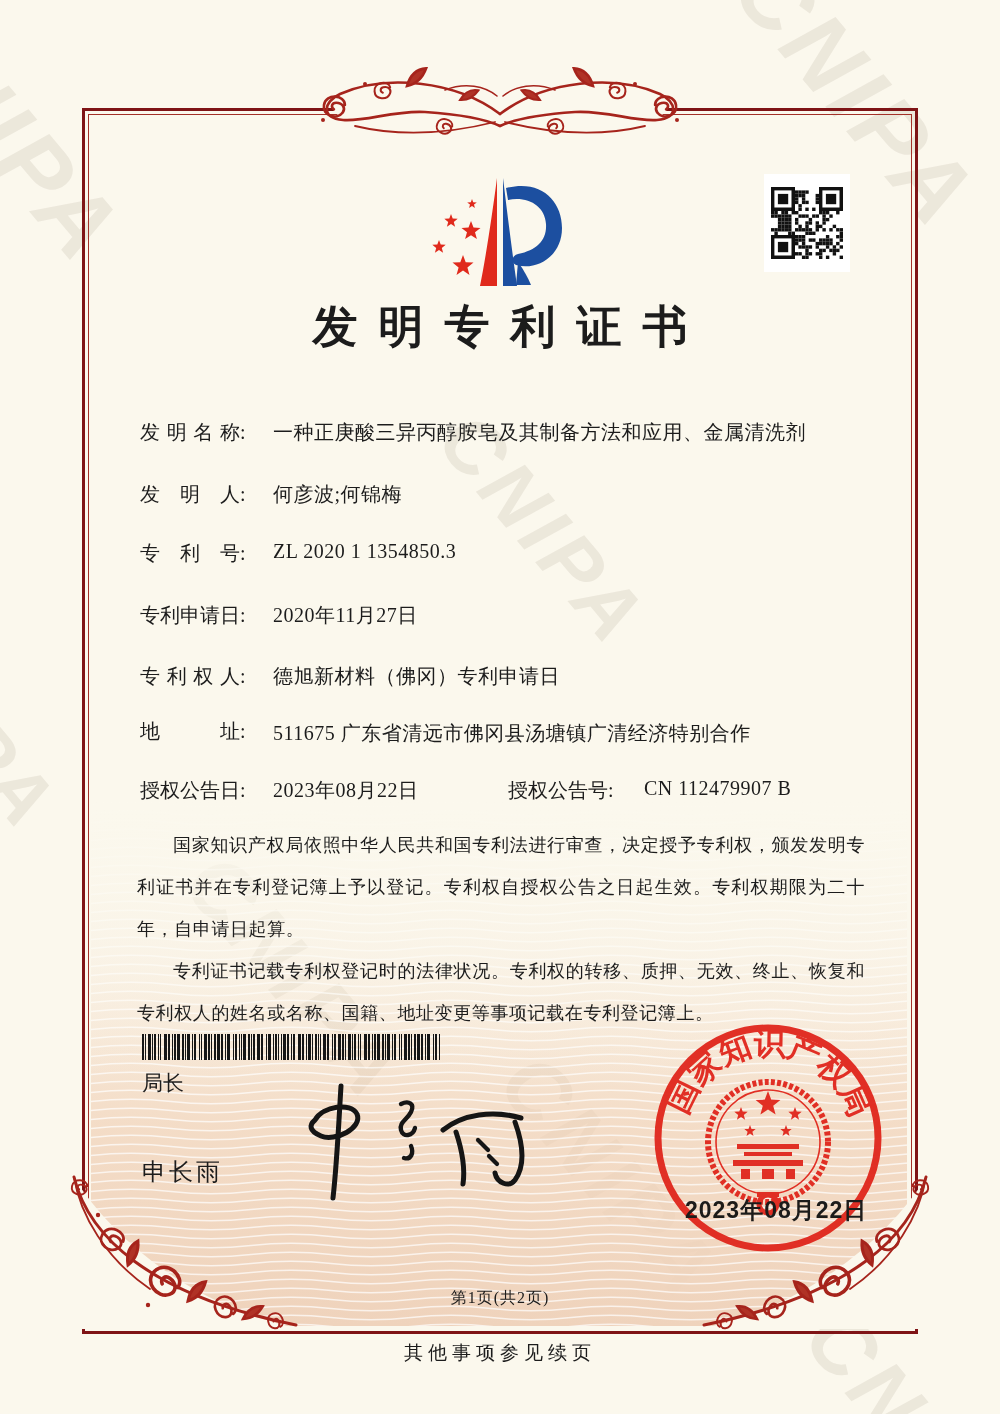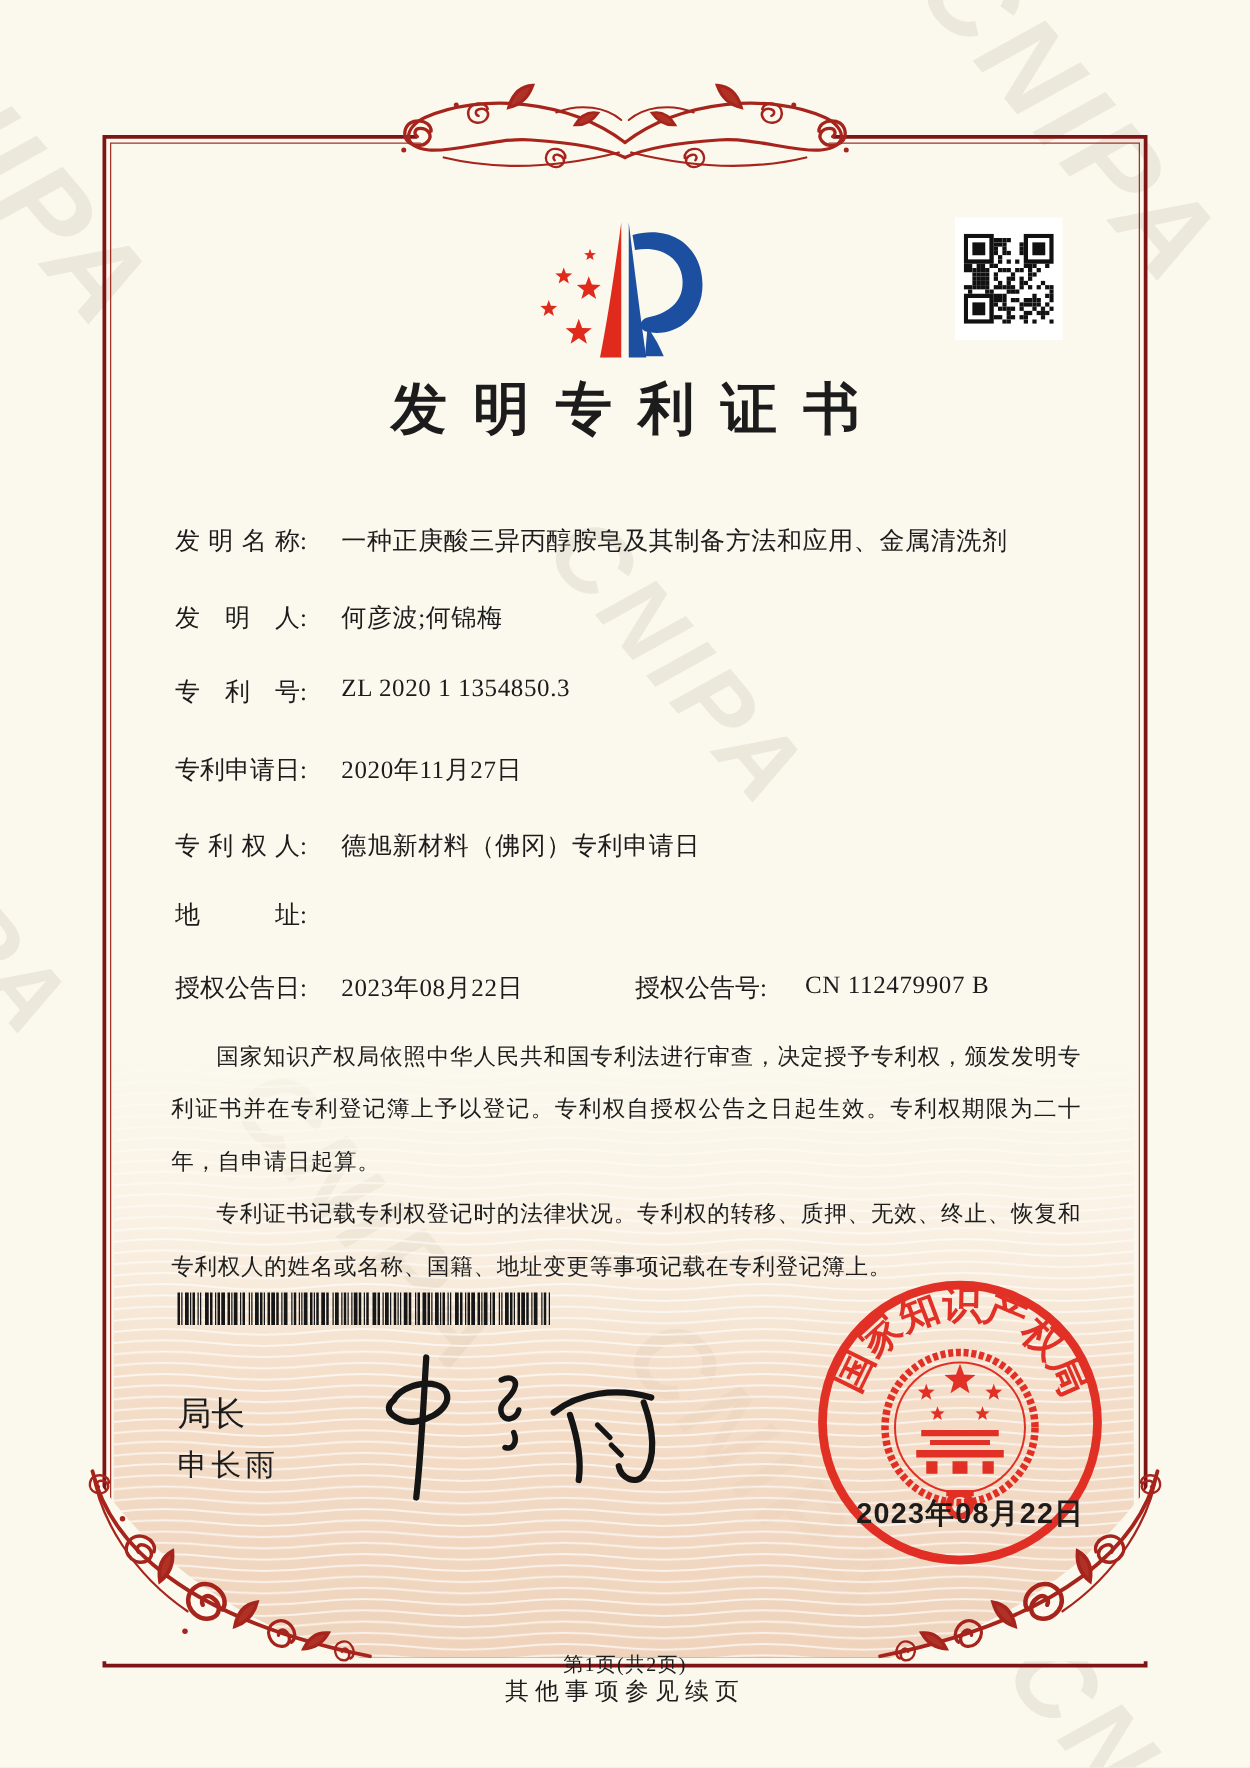--- a/index.html
+++ b/index.html
@@ -38,27 +38,27 @@
   .val2{position:absolute;left:133px;top:0;width:590px;white-space:normal;line-height:30px;letter-spacing:0.5px;}
   .pair2{position:absolute;left:368px;top:0;}
   .pair2 .val{left:136px;}
   
   .body-text{position:absolute;left:137px;top:824px;width:728px;font-size:18px;line-height:42px;
              text-align:justify;letter-spacing:0.6px;}
   .body-text p{margin:0;text-indent:2em;}
   
   .barcode{position:absolute;left:142px;top:1034px;width:302px;height:26px;font-size:0;}
   .barcode i{display:inline-block;height:26px;background:#161616;}
-  .director-label{position:absolute;left:142px;top:1113px;font-size:27px;
+  .director-label{position:absolute;left:142px;top:1069px;font-size:21px;
                   font-family:"Liberation Sans","DejaVu Sans",sans-serif;}
   .director-name{position:absolute;left:142px;top:1156px;font-size:24px;letter-spacing:3px;
                   font-family:"Liberation Sans","DejaVu Sans",sans-serif;}
   .sig{position:absolute;left:293px;top:1078px;}
   .seal{position:absolute;left:645px;top:1018px;}
-  .page-no{position:absolute;left:0;top:1288px;width:100%;text-align:center;font-size:16px;letter-spacing:1px;margin-top:34px;}
+  .page-no{position:absolute;left:0;top:1288px;width:100%;text-align:center;font-size:16px;letter-spacing:1px;}
   .cont-note{position:absolute;left:0;top:1340px;width:100%;text-align:center;font-size:19px;letter-spacing:5px;}
 </style>
 </head>
 <body>
 
 <div class="page">
 
   <svg width="0" height="0" style="position:absolute">
     <defs>
       <path id="sp" d="M9,-1 C9,-10 -8,-12 -10,-1 C-12,9 2,13 7,6 C10,2 7,-3 1,-3 C-3,-3 -4,1 -1,3" fill="none" stroke="#a6241c" stroke-width="2.4" stroke-linecap="round"></path>
@@ -336,21 +336,21 @@
   <div class="row" style="top:602px;">
     <span class="lbl">专利申请日</span><span class="colon">:</span>
     <span class="val">2020年11月27日</span>
   </div>
   <div class="row" style="top:663px;">
     <span class="lbl">专 利 权 人</span><span class="colon">:</span>
     <span class="val">德旭新材料（佛冈）专利申请日</span>
   </div>
   <div class="row" style="top:718px;">
     <span class="lbl">地 址</span><span class="colon">:</span>
-    <span class="val2"><br>
+    <span class="val2"><span>511675 广东省清远市佛冈县汤塘镇广清经济特别合作</span><br>
       </span>
   </div>
   <div class="row" style="top:777px;">
     <span class="lbl">授权公告日</span><span class="colon">:</span>
     <span class="val">2023年08月22日</span>
     <span class="pair2">
       <span class="lbl">授权公告号</span><span class="colon">:</span>
       <span class="val">CN 112479907 B</span>
     </span>
   </div>

